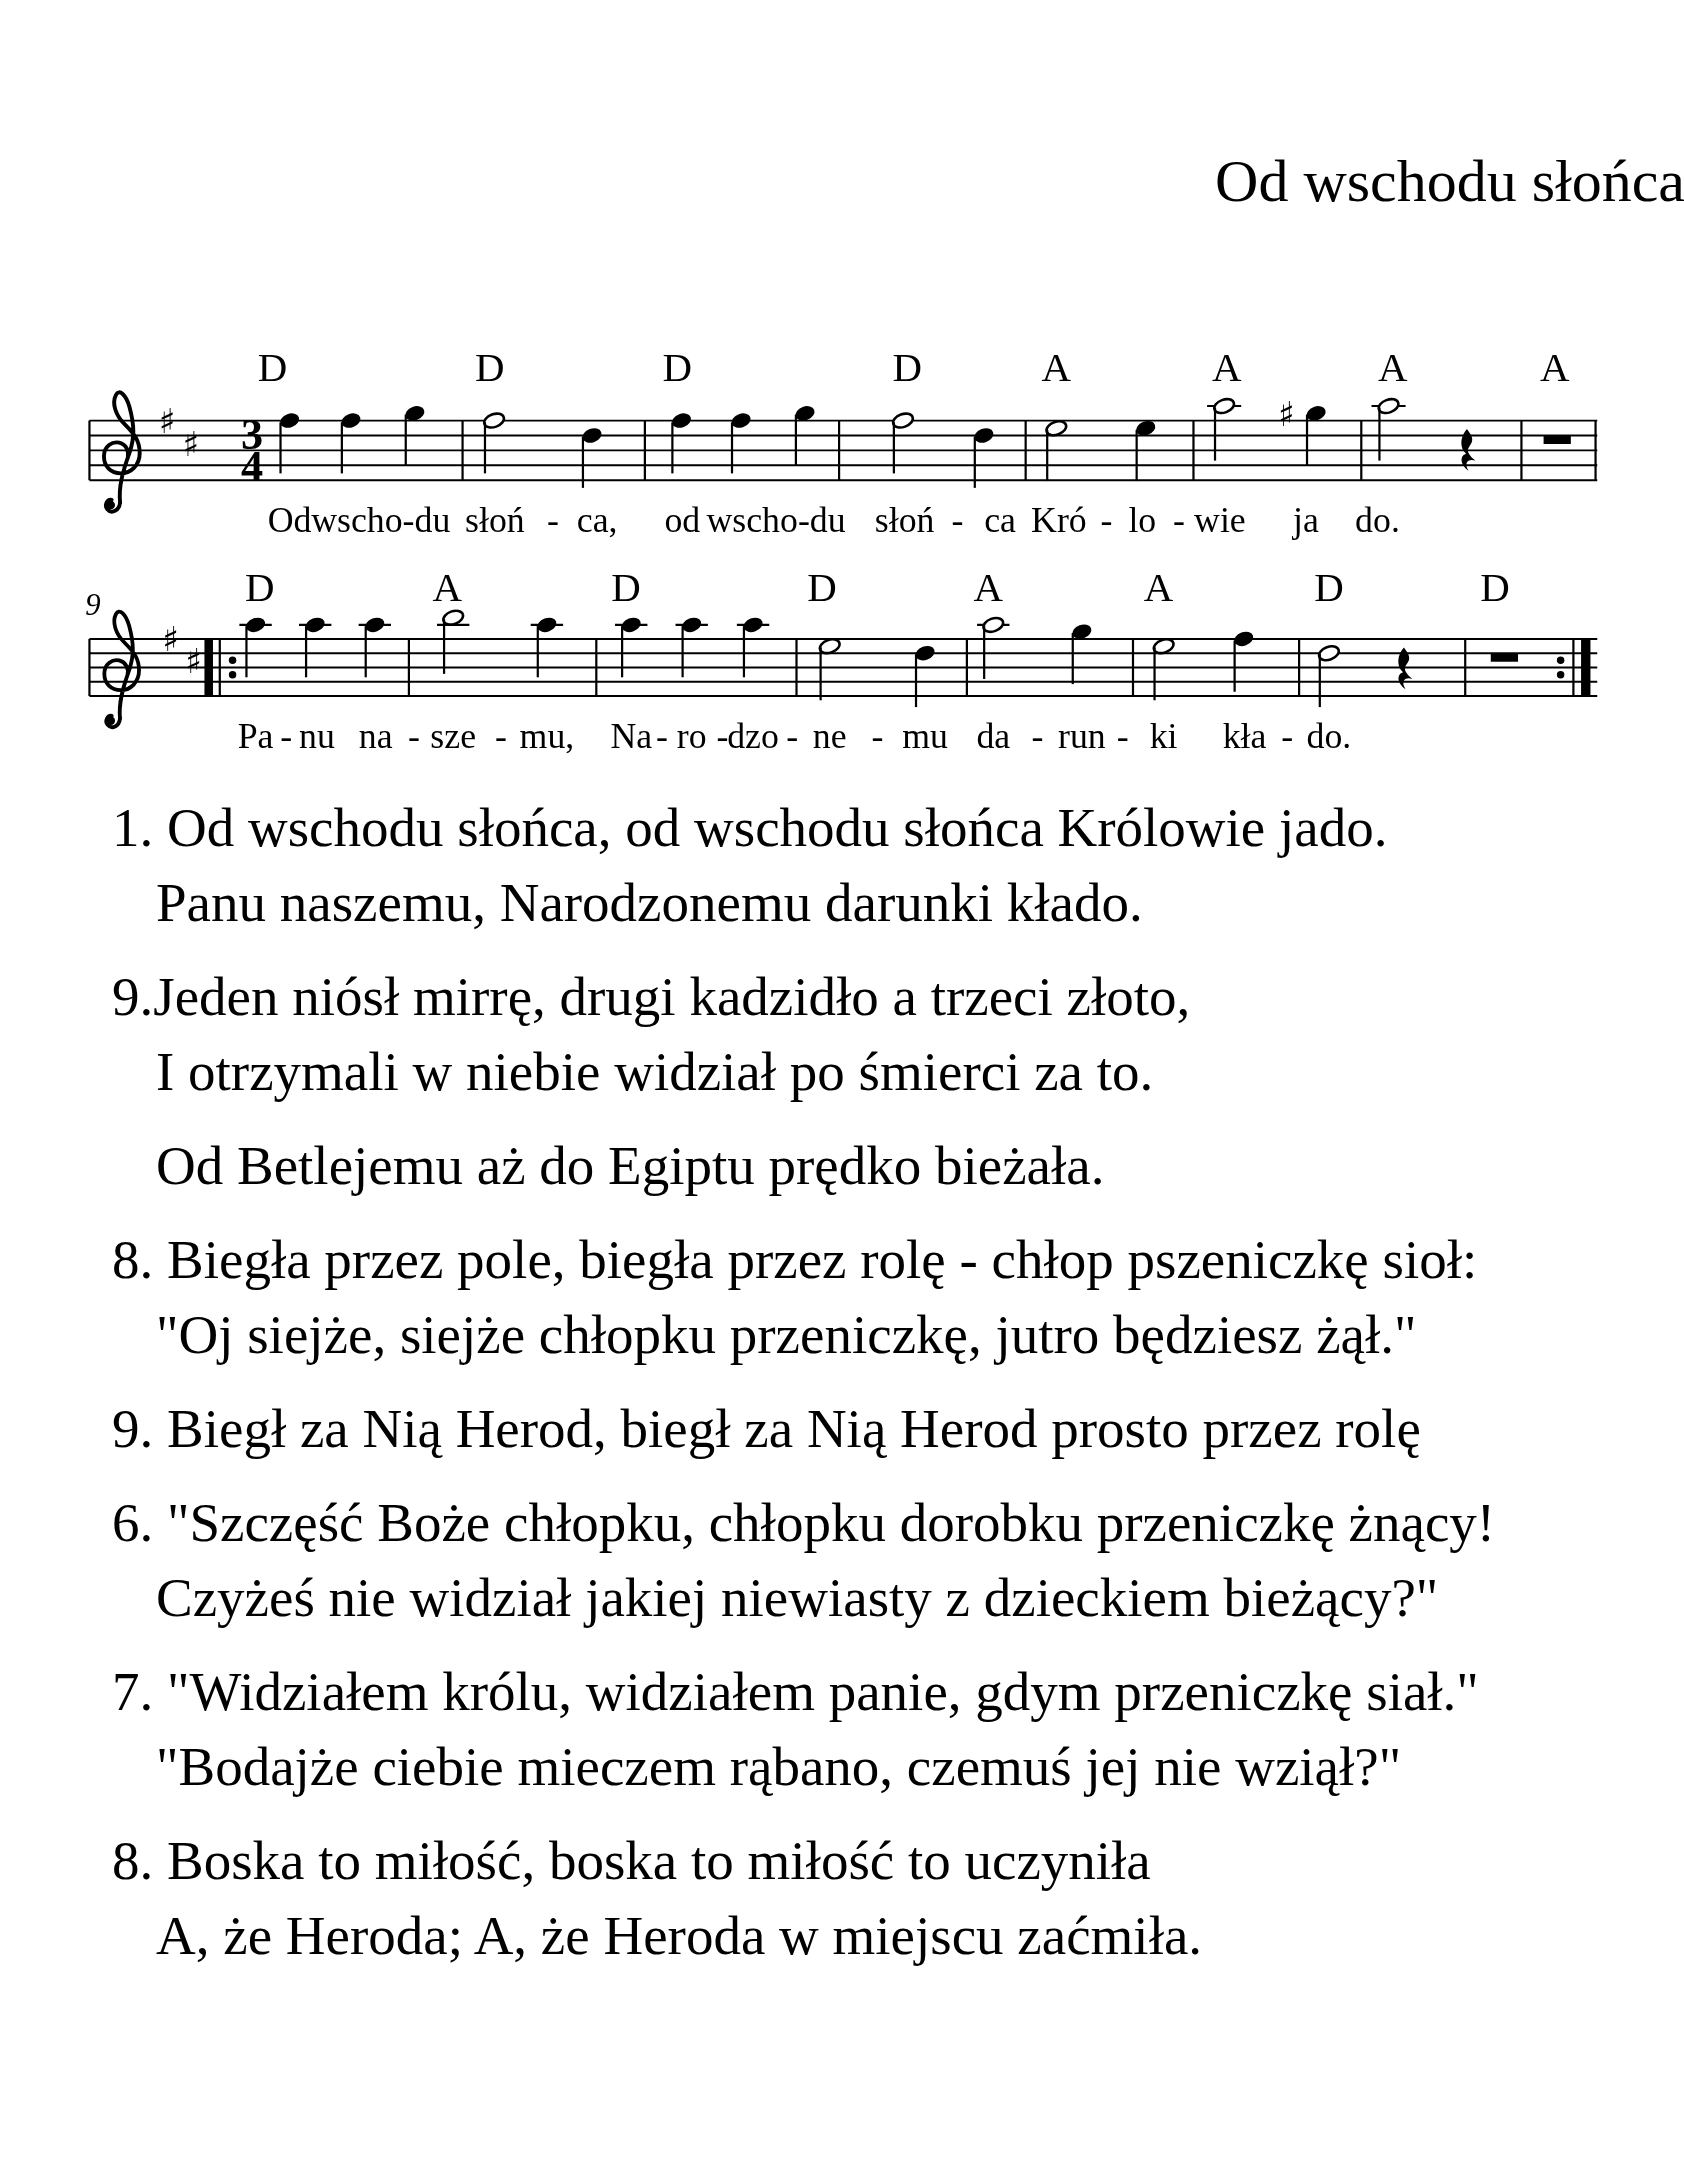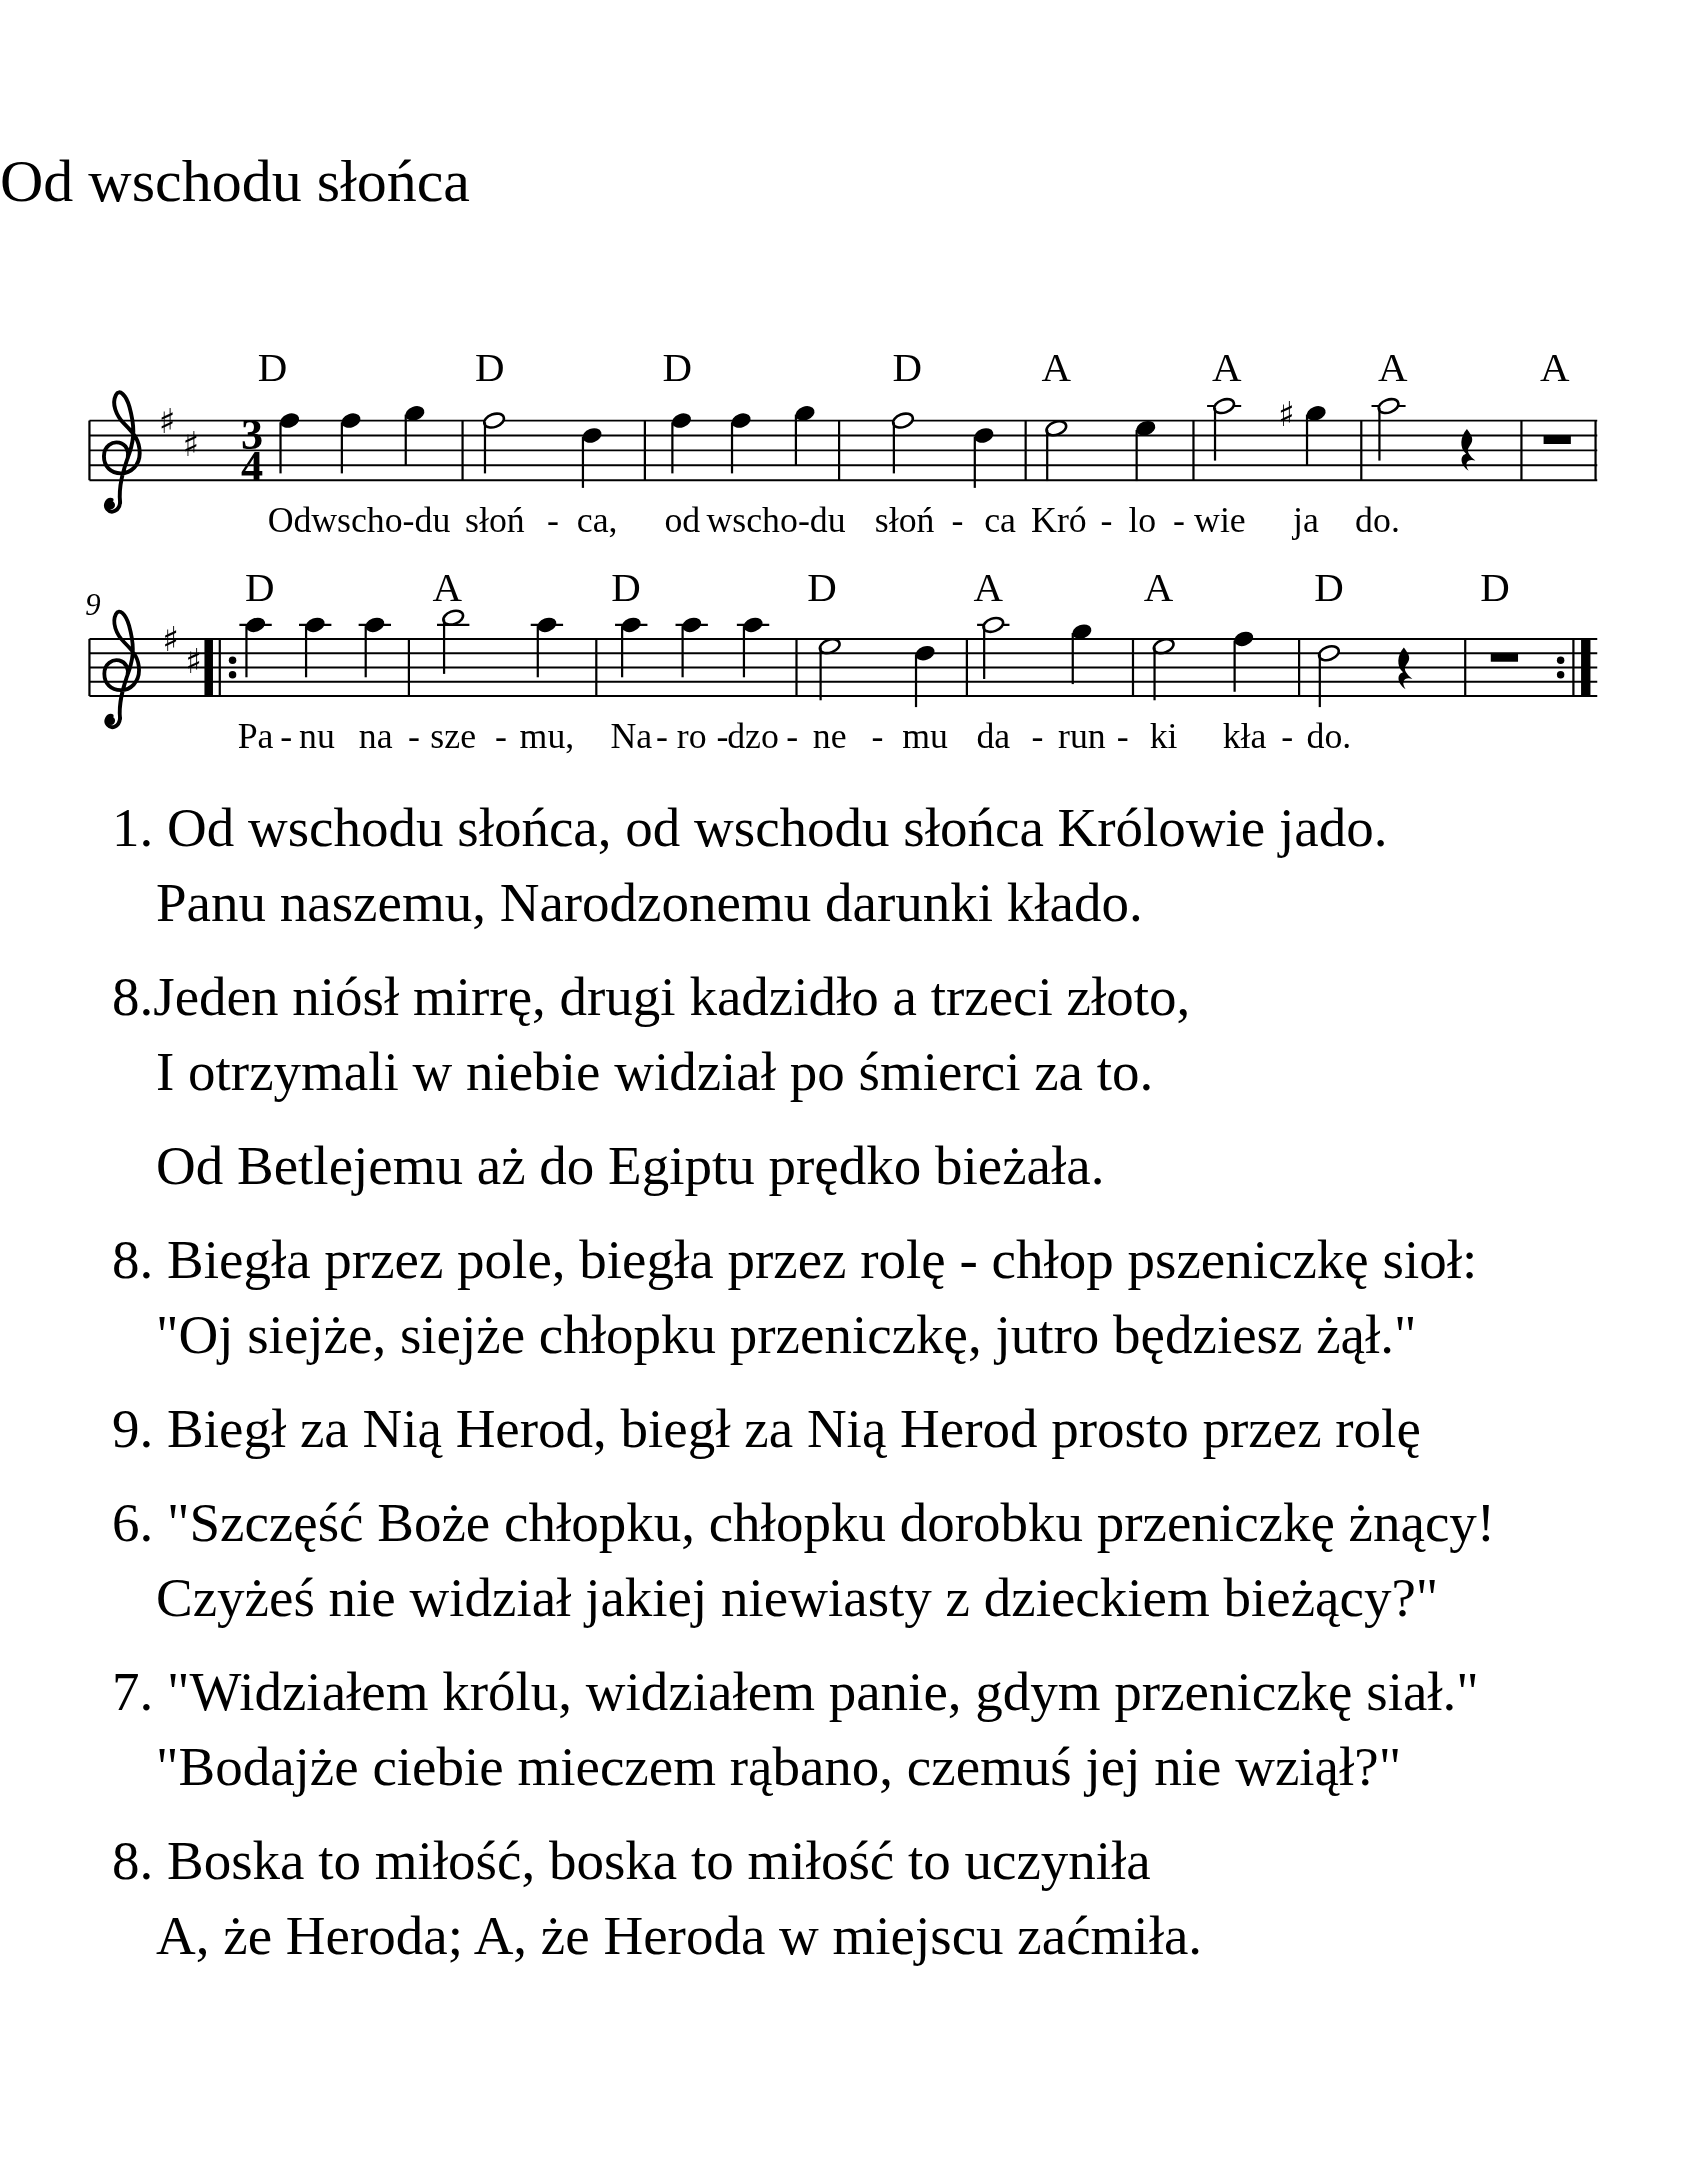--- a/index.html
+++ b/index.html
@@ -3,21 +3,21 @@
 <meta charset="utf-8">
 <style>
   html,body{margin:0;padding:0;}
   body{
     width:1685px;height:2181px;background:#ffffff;color:#000;
     position:relative;overflow:hidden;
     font-family:"Liberation Serif","DejaVu Serif",serif;
   }
   .title{
     position:absolute;top:147px;left:0;width:100%;
-    text-align:left;font-size:60px;font-weight:normal;margin:0;
+    text-align:right;font-size:60px;font-weight:normal;margin:0;
   }
   svg.system{position:absolute;left:0;width:1685px;height:213px;}
   #sys1{top:349px;}
   #sys2{top:558px;}
   .staffline{stroke:#000;stroke-width:2.2;}
   .barline{stroke:#000;stroke-width:2.6;}
   .thickbar{fill:#000;}
   .stem{fill:#000;}
   .qhead{fill:#000;}
   .hhead{fill:#fff;stroke:#000;stroke-width:3;}
@@ -353,21 +353,21 @@
     <text class="lyr" x="1560" y="878" text-anchor="middle">do.</text>
   </g>
 </svg>
 
 <div class="verses">
   <div class="verse">
     <div class="vline">1. Od wschodu słońca, od wschodu słońca Królowie jado.</div>
     <div class="vline vline2">Panu naszemu, Narodzonemu darunki kłado.</div>
   </div>
   <div class="verse">
-    <div class="vline">8.Jeden niósł mirrę, drugi kadzidło a trzeci złoto,</div>
+    <div class="vline">9.Jeden niósł mirrę, drugi kadzidło a trzeci złoto,</div>
     <div class="vline vline2">I otrzymali w niebie widział po śmierci za to.</div>
   </div>
   <div class="verse">
     <div class="vline vline2">Od Betlejemu aż do Egiptu prędko bieżała.</div>
   </div>
   <div class="verse">
     <div class="vline">8. Biegła przez pole, biegła przez rolę - chłop pszeniczkę sioł:</div>
     <div class="vline vline2">"Oj siejże, siejże chłopku przeniczkę, jutro będziesz żął."</div>
   </div>
   <div class="verse">

